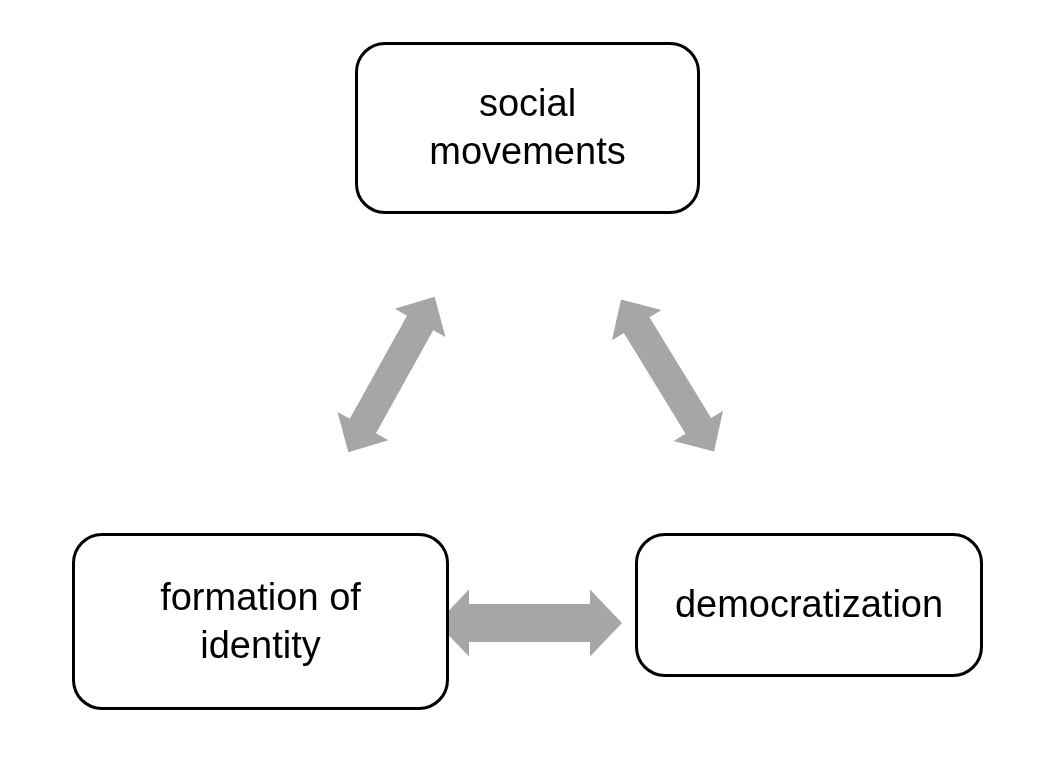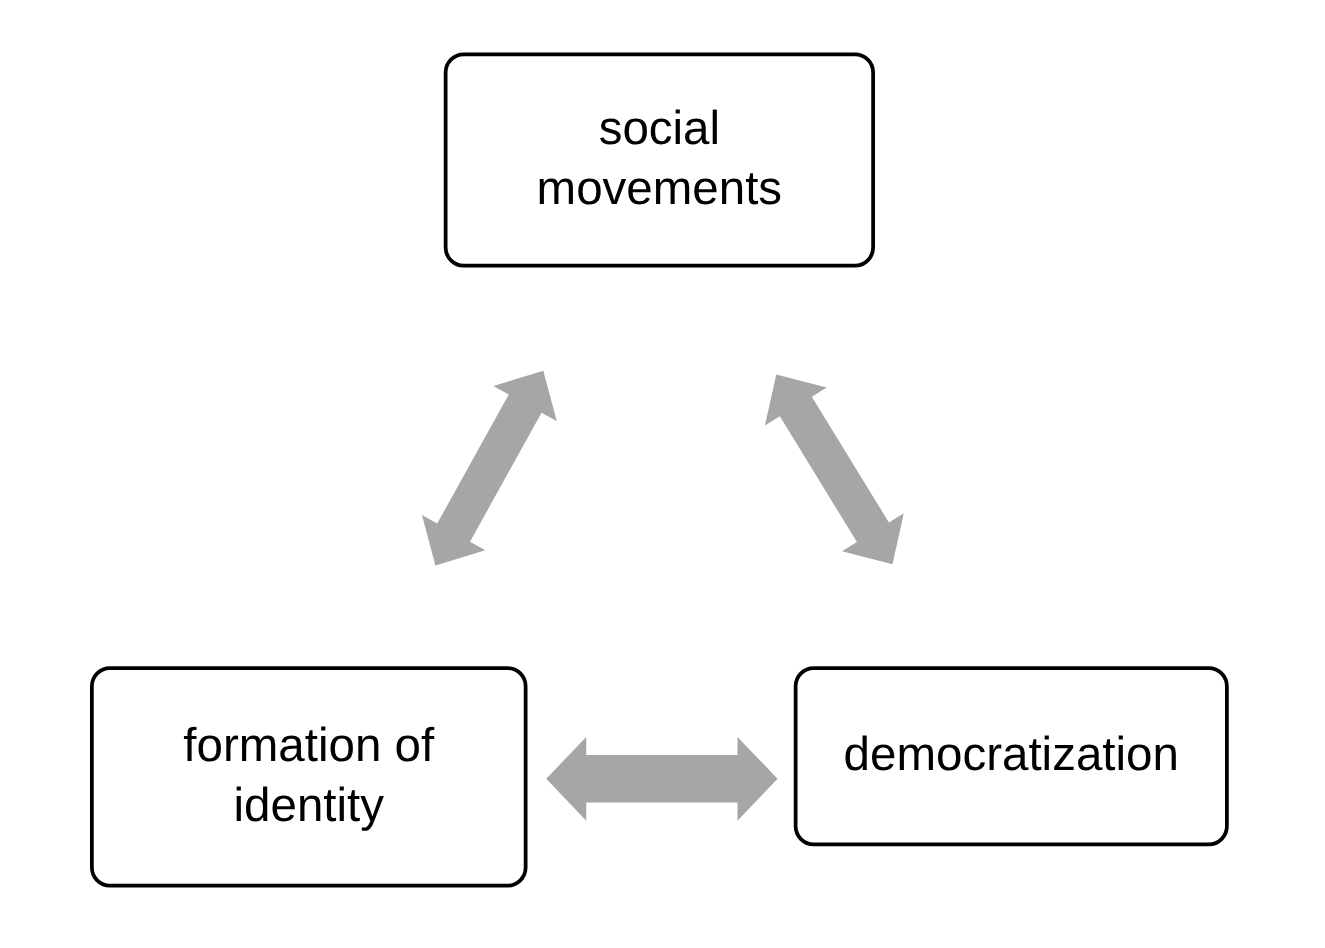--- a/index.html
+++ b/index.html
@@ -20,35 +20,35 @@
     left: 0;
     top: 0;
     width: 1060px;
     height: 758px;
   }
   .node {
     position: absolute;
     box-sizing: border-box;
     background: #ffffff;
     border: 3.5px solid #000000;
-    border-radius: 16px;
+    border-radius: 30px;
     display: flex;
     align-items: center;
     justify-content: center;
   }
   .node-top {
     left: 355px;
     top: 42px;
     width: 345px;
     height: 172px;
   }
   .node-bottom-left {
     left: 72px;
     top: 533px;
-    width: 350px;
+    width: 377px;
     height: 177px;
   }
   .node-bottom-right {
     left: 635px;
     top: 533px;
     width: 348px;
     height: 144px;
   }
   .node-label {
     display: block;

